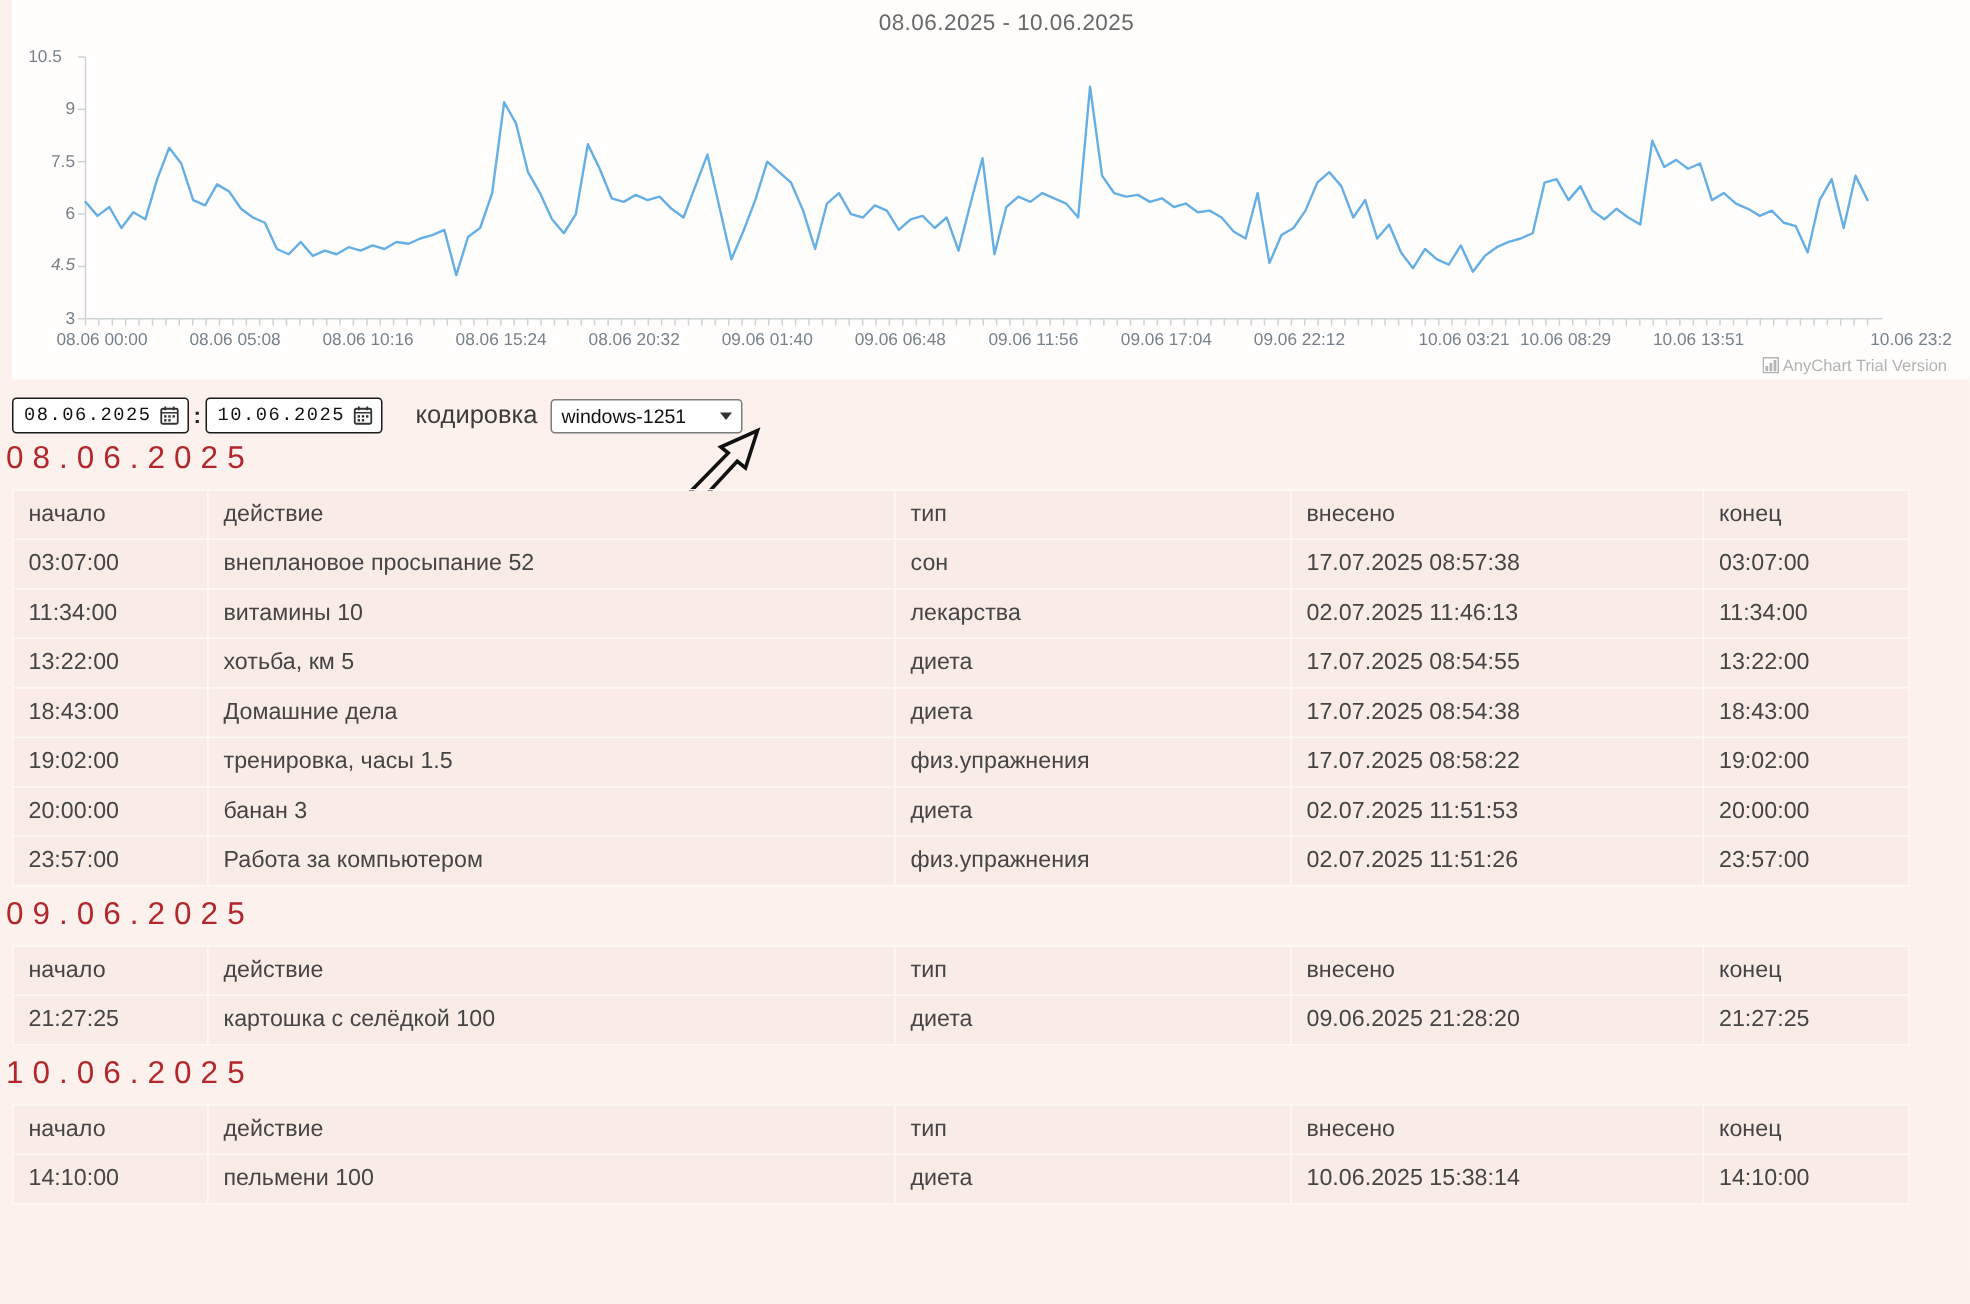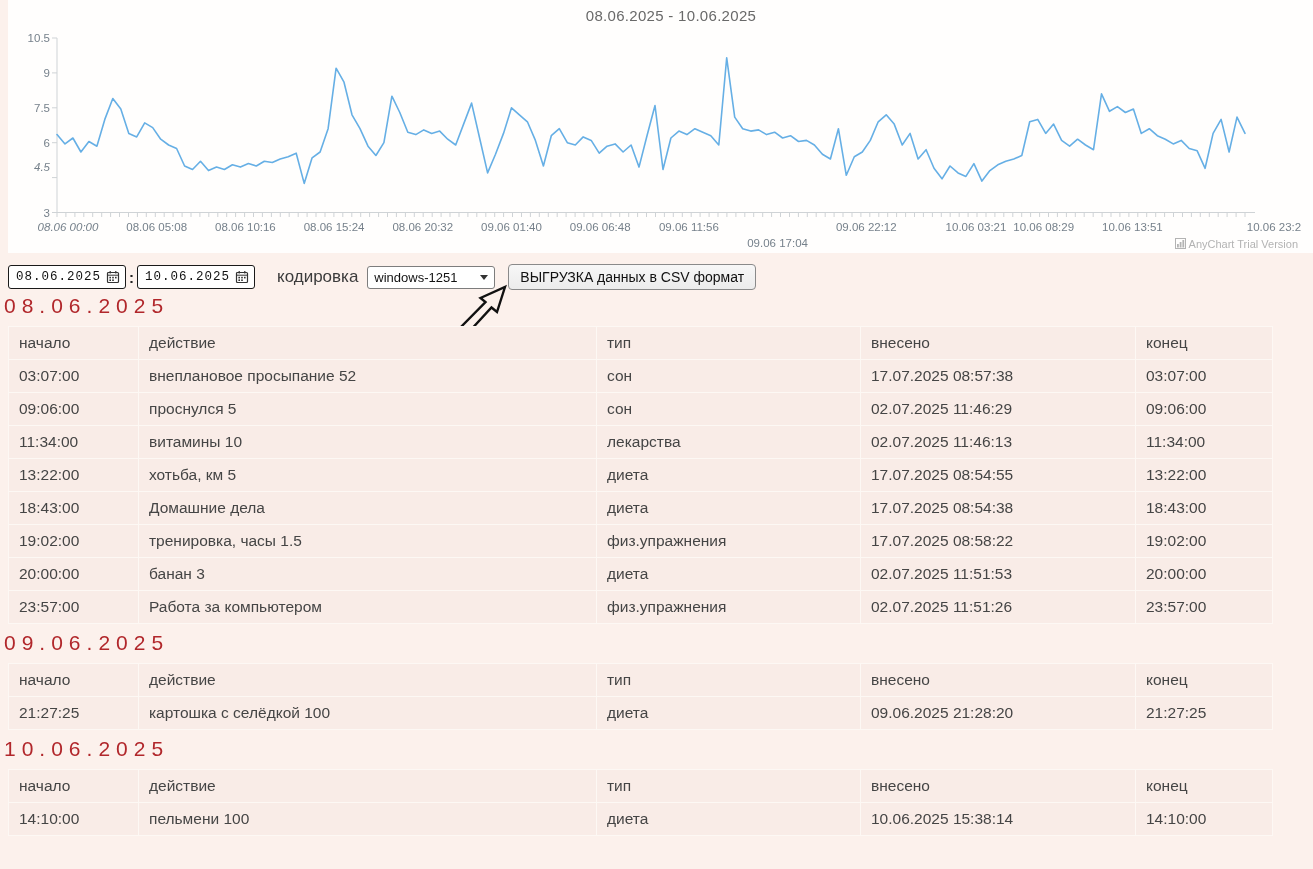--- a/index.html
+++ b/index.html
@@ -179,35 +179,35 @@
         <line x1="1183.4" y1="212.5" x2="1183.4" y2="217" stroke="#cfd3d6" stroke-width="1"></line>
         <line x1="1192.3" y1="212.5" x2="1192.3" y2="217" stroke="#cfd3d6" stroke-width="1"></line>
         <line x1="1201.3" y1="212.5" x2="1201.3" y2="217" stroke="#cfd3d6" stroke-width="1"></line>
         <line x1="1210.2" y1="212.5" x2="1210.2" y2="217" stroke="#cfd3d6" stroke-width="1"></line>
         <line x1="1219.1" y1="212.5" x2="1219.1" y2="217" stroke="#cfd3d6" stroke-width="1"></line>
         <line x1="1228.1" y1="212.5" x2="1228.1" y2="217" stroke="#cfd3d6" stroke-width="1"></line>
         <line x1="1237.0" y1="212.5" x2="1237.0" y2="217" stroke="#cfd3d6" stroke-width="1"></line>
         <polyline points="49.0,134.6 57.0,143.9 64.9,138.0 72.9,152.0 80.9,141.5 88.9,146.2 96.8,119.4 104.8,98.5 112.8,109.0 120.8,133.4 128.7,136.9 136.7,122.9 144.7,127.6 152.7,139.2 160.6,145.0 168.6,148.5 176.6,166.0 184.5,169.5 192.5,161.3 200.5,170.6 208.5,167.1 216.4,169.5 224.4,164.8 232.4,167.1 240.4,163.6 248.3,166.0 256.3,161.3 264.3,162.5 272.2,159.0 280.2,156.7 288.2,153.2 296.2,183.4 304.1,157.8 312.1,152.0 320.1,128.7 328.1,68.2 336.0,82.2 344.0,114.8 352.0,128.7 360.0,146.2 367.9,155.5 375.9,142.7 383.9,96.2 391.8,112.5 399.8,132.2 407.8,134.6 415.8,129.9 423.7,133.4 431.7,131.1 439.7,139.2 447.7,145.0 455.6,124.1 463.6,103.1 471.6,138.0 479.6,172.9 487.5,154.3 495.5,133.4 503.5,107.8 511.4,114.8 519.4,121.8 527.4,140.4 535.4,166.0 543.3,135.7 551.3,128.7 559.3,142.7 567.3,145.0 575.2,136.9 583.2,140.4 591.2,153.2 599.1,146.2 607.1,143.9 615.1,152.0 623.1,145.0 631.0,167.1 639.0,135.7 647.0,105.5 655.0,169.5 662.9,138.0 670.9,131.1 678.9,134.6 686.9,128.7 694.8,132.2 702.8,135.7 710.8,145.0 718.7,57.8 726.7,117.1 734.7,128.7 742.7,131.1 750.6,129.9 758.6,134.6 766.6,132.2 774.6,138.0 782.5,135.7 790.5,141.5 798.5,140.4 806.4,145.0 814.4,154.3 822.4,159.0 830.4,128.7 838.3,175.3 846.3,156.7 854.3,152.0 862.3,140.4 870.2,121.8 878.2,114.8 886.2,124.1 894.2,145.0 902.1,133.4 910.1,159.0 918.1,149.7 926.0,168.3 934.0,178.8 942.0,166.0 950.0,172.9 957.9,176.4 965.9,163.6 973.9,181.1 981.9,170.6 989.8,164.8 997.8,161.3 1005.8,159.0 1013.8,155.5 1021.7,121.8 1029.7,119.4 1037.7,133.4 1045.6,124.1 1053.6,140.4 1061.6,146.2 1069.6,139.2 1077.5,145.0 1085.5,149.7 1093.5,93.8 1101.5,111.3 1109.4,106.6 1117.4,112.5 1125.4,109.0 1133.3,133.4 1141.3,128.7 1149.3,135.7 1157.3,139.2 1165.2,143.9 1173.2,140.4 1181.2,148.5 1189.2,150.8 1197.1,168.3 1205.1,133.4 1213.1,119.4 1221.1,152.0 1229.0,117.1 1237.0,133.4" fill="none" stroke="#66afe5" stroke-width="1.6" stroke-linejoin="round" stroke-linecap="round"></polyline>
       </svg>
     <div id="axis-labels">
-        <div class="y-label" style="top: 38px;">10.5</div>
+        <div class="y-label" style="top: 38px; text-align: center;">10.5</div>
         <div class="y-label" style="top: 72.9px;">9</div>
         <div class="y-label" style="top: 107.8px;">7.5</div>
         <div class="y-label" style="top: 142.7px;">6</div>
-        <div class="y-label" style="top: 167px; font-style: italic;">4.5</div>
+        <div class="y-label" style="top: 177px; font-style: italic;">4.5</div>
         <div class="y-label" style="top: 212.5px;">3</div>
-        <div class="x-label" style="left: 60px; font-style: italic;">08.06 00:00</div>
+        <div class="x-label" style="left: 60px;">08.06 00:00</div>
         <div class="x-label" style="left: 148.7px;">08.06 05:08</div>
         <div class="x-label" style="left: 237.4px;">08.06 10:16</div>
         <div class="x-label" style="left: 326.1px;">08.06 15:24</div>
         <div class="x-label" style="left: 414.8px;">08.06 20:32</div>
         <div class="x-label" style="left: 503.5px;">09.06 01:40</div>
         <div class="x-label" style="left: 592.2px;">09.06 06:48</div>
         <div class="x-label" style="left: 680.9px;">09.06 11:56</div>
-        <div class="x-label" style="left: 769.6px; margin-top: 16px;">09.06 17:04</div>
+        <div class="x-label" style="left: 769.6px;">09.06 17:04</div>
         <div class="x-label" style="left: 858.3px;">09.06 22:12</div>
         <div class="x-label" style="left: 947px; margin-left: 21px;">10.06 03:21</div>
         <div class="x-label" style="left: 1035.7px;">10.06 08:29</div>
         <div class="x-label" style="left: 1124.4px;">10.06 13:51</div>
         <div class="x-label" style="left: 1266px;">10.06 23:2</div>
       </div>
     <div class="watermark">
       <svg width="11" height="11" viewBox="0 0 11 11">
         <rect x="0.5" y="0.5" width="10" height="10" fill="none" stroke="#b3b3b3"></rect>
         <rect x="2" y="6" width="1.8" height="3.5" fill="#b3b3b3"></rect>
@@ -246,21 +246,20 @@
           <rect x="9" y="6.8" width="1.6" height="1.6" fill="#333"></rect>
         <rect x="3.4" y="9.4" width="1.6" height="1.6" fill="#333"></rect>
           <rect x="6.2" y="9.4" width="1.6" height="1.6" fill="#333"></rect>
       </svg>
     </span>
     <label class="enc-label">кодировка</label>
     <span class="select-box">
       <span class="sel-text">windows-1251</span>
       <span class="caret"></span>
     </span>
-    <button class="csv-btn">ВЫГРУЗКА данных в CSV формат</button>
   </div>
 
   <svg class="arrow-annot" width="80" height="64" viewBox="0 0 80 64">
     <polygon points="62,3 54,28 48.5,23.5 24,50 17.5,43.5 42.5,18 37.5,14" fill="#fcf1ec" stroke="#111" stroke-width="2.4" stroke-linejoin="miter"></polygon>
   </svg>
 
   <div class="sections" id="sections">
       <div class="day-heading">08.06.2025</div>
       <table class="day">
         <colgroup>
@@ -279,27 +278,20 @@
             <th>конец</th>
           </tr>
         </thead>
         <tbody>
           <tr>
             <td>03:07:00</td>
             <td>внеплановое просыпание 52</td>
             <td>сон</td>
             <td>17.07.2025 08:57:38</td>
             <td>03:07:00</td>
-          </tr>
-          <tr>
-            <td>09:06:00</td>
-            <td>проснулся 5</td>
-            <td>сон</td>
-            <td>02.07.2025 11:46:29</td>
-            <td>09:06:00</td>
           </tr>
           <tr>
             <td>11:34:00</td>
             <td>витамины 10</td>
             <td>лекарства</td>
             <td>02.07.2025 11:46:13</td>
             <td>11:34:00</td>
           </tr>
           <tr>
             <td>13:22:00</td>

